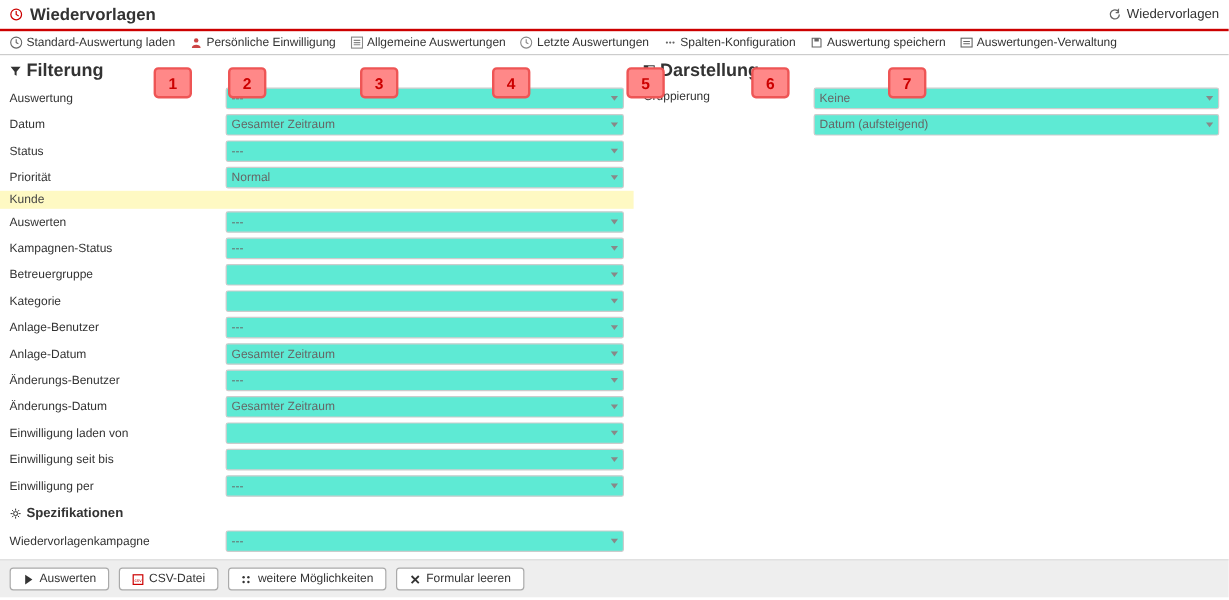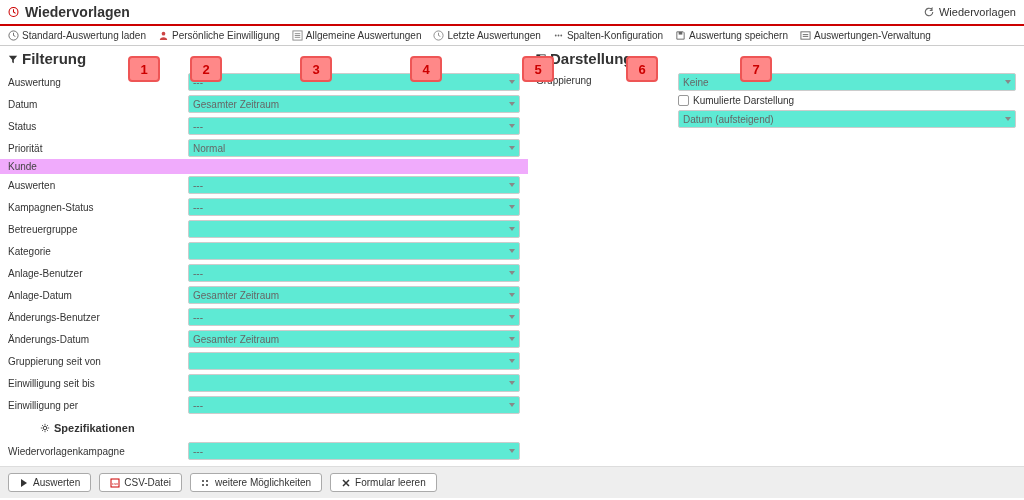--- a/index.html
+++ b/index.html
@@ -17,30 +17,30 @@
 .main { display: flex; width: 100%; }
 .left-col { width: 528px; padding: 0; }
 .right-col { flex: 1; padding: 0; }
 .section-head { display: flex; align-items: center; gap: 4px; padding: 4px 8px; font-weight: bold; font-size: 15px; }
 .filter-icon { width: 10px; height: 10px; }
 .row { display: flex; align-items: center; padding: 2px 8px; min-height: 22px; }
 .row-label { width: 180px; font-size: 10px; color: #333; }
 .row-field { flex: 1; }
 .select-box { width: 100%; height: 18px; border: 1px solid #ccc; border-radius: 2px; background: #5eead4; display: flex; align-items: center; justify-content: space-between; padding: 0 4px; font-size: 10px; color: #666; }
 .dropdown-arrow { width: 0; height: 0; border-left: 3px solid transparent; border-right: 3px solid transparent; border-top: 4px solid #888; }
-.kunde-bar { background: #f0abfc; padding: 2px 8px; font-size: 10px; color: #444; }
+.kunde-bar { background: #fef9c3; padding: 2px 8px; font-size: 10px; color: #444; }
 .right-grid { display: flex; }
 .right-labels { width: 150px; }
 .right-fields { flex: 1; padding-right: 8px; }
 .right-row { padding: 4px 8px; font-size: 10px; min-height: 22px; }
 .checkbox-row { display: flex; align-items: center; gap: 4px; padding: 2px 0; font-size: 10px; }
 .cb { width: 11px; height: 11px; border: 1px solid #999; border-radius: 2px; }
 .bottom-bar { background: #eee; padding: 6px 8px; display: flex; gap: 8px; border-top: 1px solid #ddd; margin-top: 4px; }
 .btn { display: flex; align-items: center; gap: 4px; padding: 3px 10px; border: 1px solid #aaa; border-radius: 3px; background: #fff; font-size: 10px; cursor: pointer; }
-.spec-head { display: flex; align-items: center; gap: 4px; padding: 6px 8px; font-weight: bold; font-size: 11px; margin-left: 32px; }
+.spec-head { display: flex; align-items: center; gap: 4px; padding: 6px 8px; font-weight: bold; font-size: 11px; }
 .gear-icon { width: 10px; height: 10px; }
 </style>
 </head>
 <body>
 
 <div class="header">
   <div class="header-left">
     <span class="tb-icon">
       <svg class="clock-icon" viewBox="0 0 16 16">
           <circle cx="8" cy="8" r="6.5" fill="none" stroke="#c00" stroke-width="1.5"></circle>
@@ -245,21 +245,21 @@
         <div class="row">
           <div class="row-label">Änderungs-Datum</div>
           <div class="row-field">
             <div class="select-box">
               <span>Gesamter Zeitraum</span>
               <span class="dropdown-arrow"></span>
             </div>
           </div>
         </div>
         <div class="row">
-          <div class="row-label">Gruppierung seit von</div>
+          <div class="row-label">Einwilligung laden von</div>
           <div class="row-field">
             <div class="select-box">
               <span>&nbsp;</span>
               <span class="dropdown-arrow"></span>
             </div>
           </div>
         </div>
         <div class="row">
           <div class="row-label">Einwilligung seit bis</div>
           <div class="row-field">
@@ -312,24 +312,20 @@
         <div class="right-row">Gruppierung</div>
         <div class="right-row" style="height:22px"></div>
       </div>
       <div class="right-fields">
         <div class="right-row" style="padding:2px 0">
           <div class="select-box">
             <span>Keine</span>
             <span class="dropdown-arrow"></span>
           </div>
         </div>
-        <div class="checkbox-row" style="padding:2px 0">
-          <span class="cb"></span>
-          <span>Kumulierte Darstellung</span>
-        </div>
         <div class="right-row" style="padding:2px 0">
           <div class="select-box">
             <span>Datum (aufsteigend)</span>
             <span class="dropdown-arrow"></span>
           </div>
         </div>
       </div>
     </div>
   </div>
 </div>

